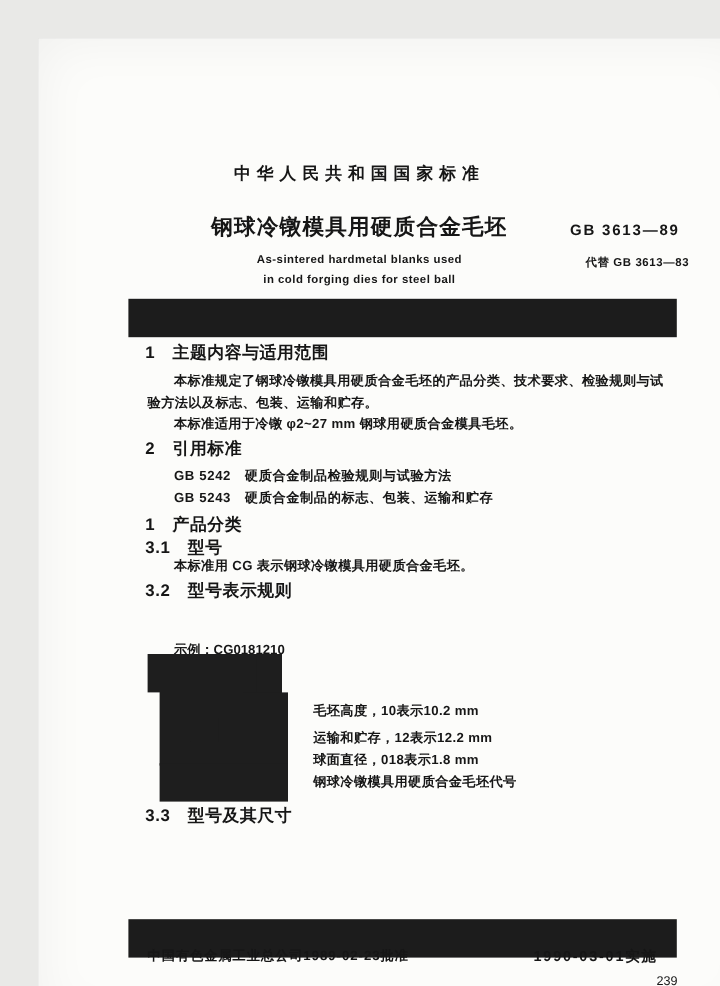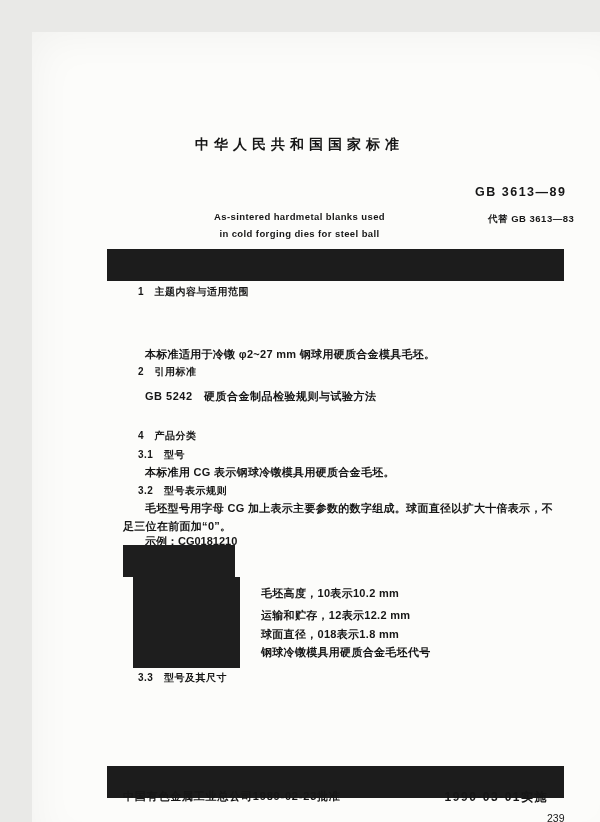--- a/index.html
+++ b/index.html
@@ -17,21 +17,21 @@
   .centerband { left:0; width:535px; text-align:center; }
   .org-line { top:88px; font-size:14px; font-weight:bold; letter-spacing:5px; }
   .doc-title { top:129px; font-size:18px; font-weight:bold; letter-spacing:1px; }
   .std-no { top:137px; left:427px; font-size:12.5px; font-weight:bold; letter-spacing:1.5px; }
   .en-sub1 { top:163px; font-size:9.5px; font-weight:bold; letter-spacing:0.4px; }
   .en-sub2 { top:180px; font-size:9.5px; font-weight:bold; letter-spacing:0.4px; }
   .replaces { top:165px; left:440px; font-size:9.5px; font-weight:bold; letter-spacing:0.5px; }
   .rule { left:75px; width:457px; height:2px; background:#1c1c1c; }
   .rule-top { top:217px; }
   .rule-bottom { top:734px; }
-  .h-sec { left:90px; font-size:10px; font-weight:bold; letter-spacing:0.5px; }
+  .h-sec { left:73px; font-size:14px; font-weight:bold; letter-spacing:0.5px; }
   .body-p { left:75px; width:462px; font-size:11px; font-weight:bold; line-height:18px;
             text-indent:2em; text-align:justify; letter-spacing:0.3px; }
   .ref-line { left:97px; font-size:11px; font-weight:bold; letter-spacing:0.5px; }
   .example { top:486px; left:97px; font-size:11px; font-weight:bold; }
   .diagram { top:497px; left:0; width:588px; height:135px; }
   .tok { position:absolute; top:0; transform:translateX(-50%);
          font-size:11px; font-weight:bold; letter-spacing:0.5px; }
   .dline { position:absolute; background:#1e1e1e; }
   .dlabel { position:absolute; left:213px; font-size:11px; font-weight:bold;
             line-height:12px; white-space:nowrap; letter-spacing:0.3px; }
@@ -39,37 +39,39 @@
   .approval { top:741px; left:75px; font-size:11px; font-weight:bold; letter-spacing:0.8px; }
   .implement { top:741px; right:68px; font-size:12px; font-weight:bold; letter-spacing:1.5px; }
   .pagenum { top:764px; left:499px; font-size:10.5px; }
 </style>
 </head>
 <body>
 
 <div class="page">
 
   <div class="abs centerband org-line">中华人民共和国国家标准</div>
+  <div class="abs centerband doc-title">钢球冷镦模具用硬质合金毛坯</div>
   <div class="abs std-no">GB 3613—89</div>
   <div class="abs centerband en-sub1">As-sintered hardmetal blanks used</div>
   <div class="abs centerband en-sub2">in cold forging dies for steel ball</div>
   <div class="abs replaces">代替 GB 3613—83</div>
   <div class="abs rule rule-top"></div>
 
   <div class="abs h-sec" style="top:237px">1　主题内容与适用范围</div>
+  <div class="abs body-p" style="top:261px">本标准规定了钢球冷镦模具用硬质合金毛坯的产品分类、技术要求、检验规则与试验方法以及标志、包装、运输和贮存。</div>
   <div class="abs body-p" style="top:297px">本标准适用于冷镦 φ2~27 mm 钢球用硬质合金模具毛坯。</div>
 
   <div class="abs h-sec" style="top:317px">2　引用标准</div>
   <div class="abs ref-line" style="top:341px">GB 5242　硬质合金制品检验规则与试验方法</div>
+  <div class="abs ref-line" style="top:359px">GB 5243　硬质合金制品的标志、包装、运输和贮存</div>
 
-  <div class="abs h-sec" style="top:381px">4　产品分类</div>
+  <div class="abs h-sec" style="top:381px">1　产品分类</div>
   <div class="abs h-sec" style="top:400px">3.1　型号</div>
   <div class="abs body-p" style="top:415px">本标准用 CG 表示钢球冷镦模具用硬质合金毛坯。</div>
   <div class="abs h-sec" style="top:436px">3.2　型号表示规则</div>
-  <div class="abs body-p" style="top:451px">毛坯型号用字母 CG 加上表示主要参数的数字组成。球面直径以扩大十倍表示，不足三位在前面加“0”。</div>
   <div class="abs example">示例：CG0181210</div>
 
   <div class="abs diagram">
     <span class="tok" style="left:101px">CG</span>
     <span class="tok" style="left:127px">018</span>
     <span class="tok" style="left:150.5px">12</span>
     <span class="tok" style="left:171.5px">10</span>
 
     <div class="dline" style="left:91px;  top:16px; width:20px; height:1.5px"></div>
     <div class="dline" style="left:116px; top:16px; width:23px; height:1.5px"></div>

